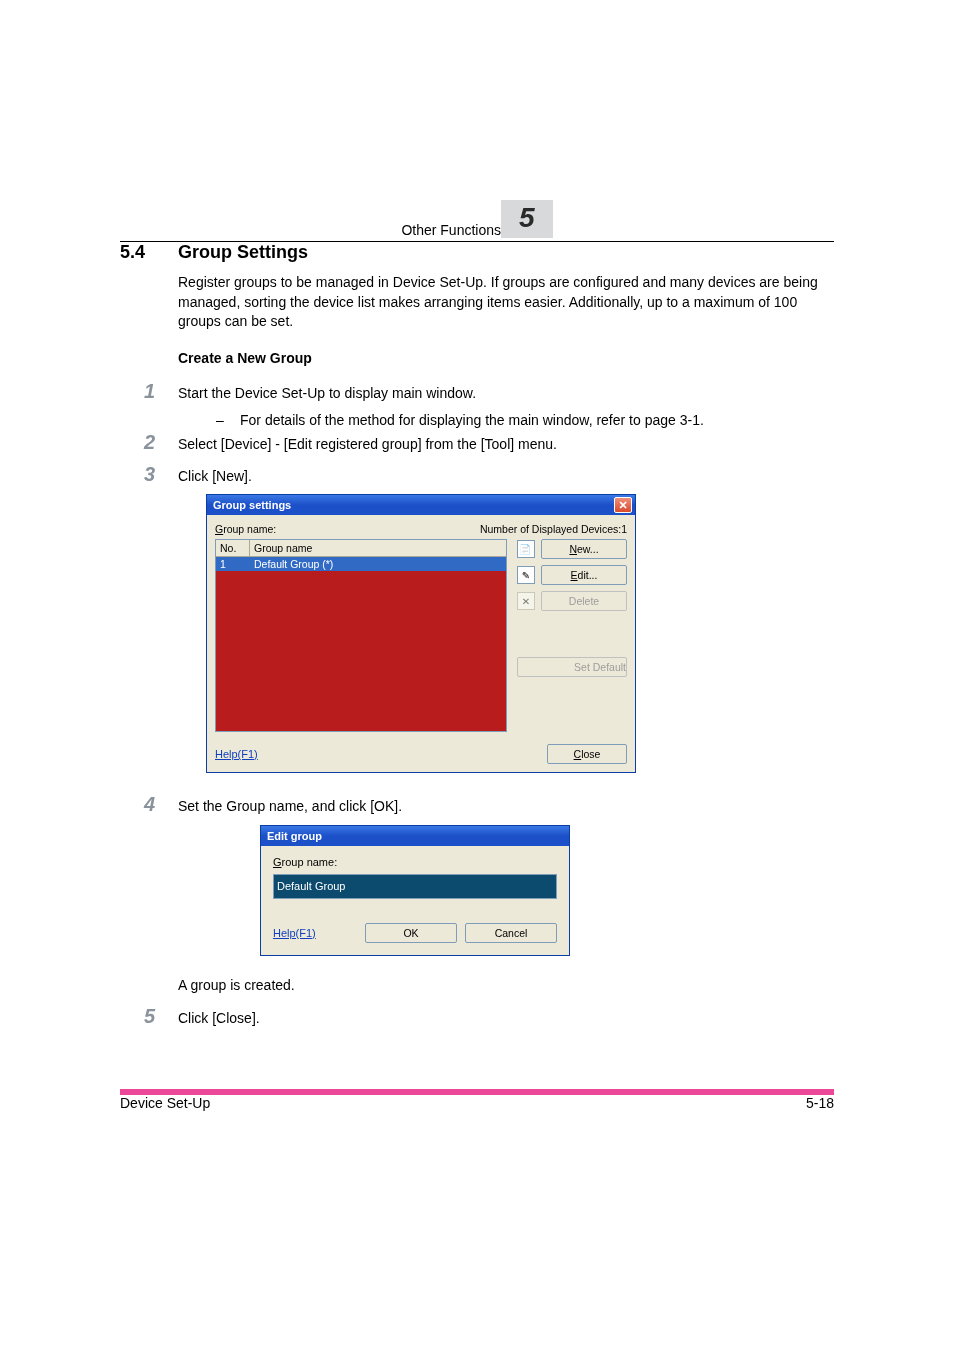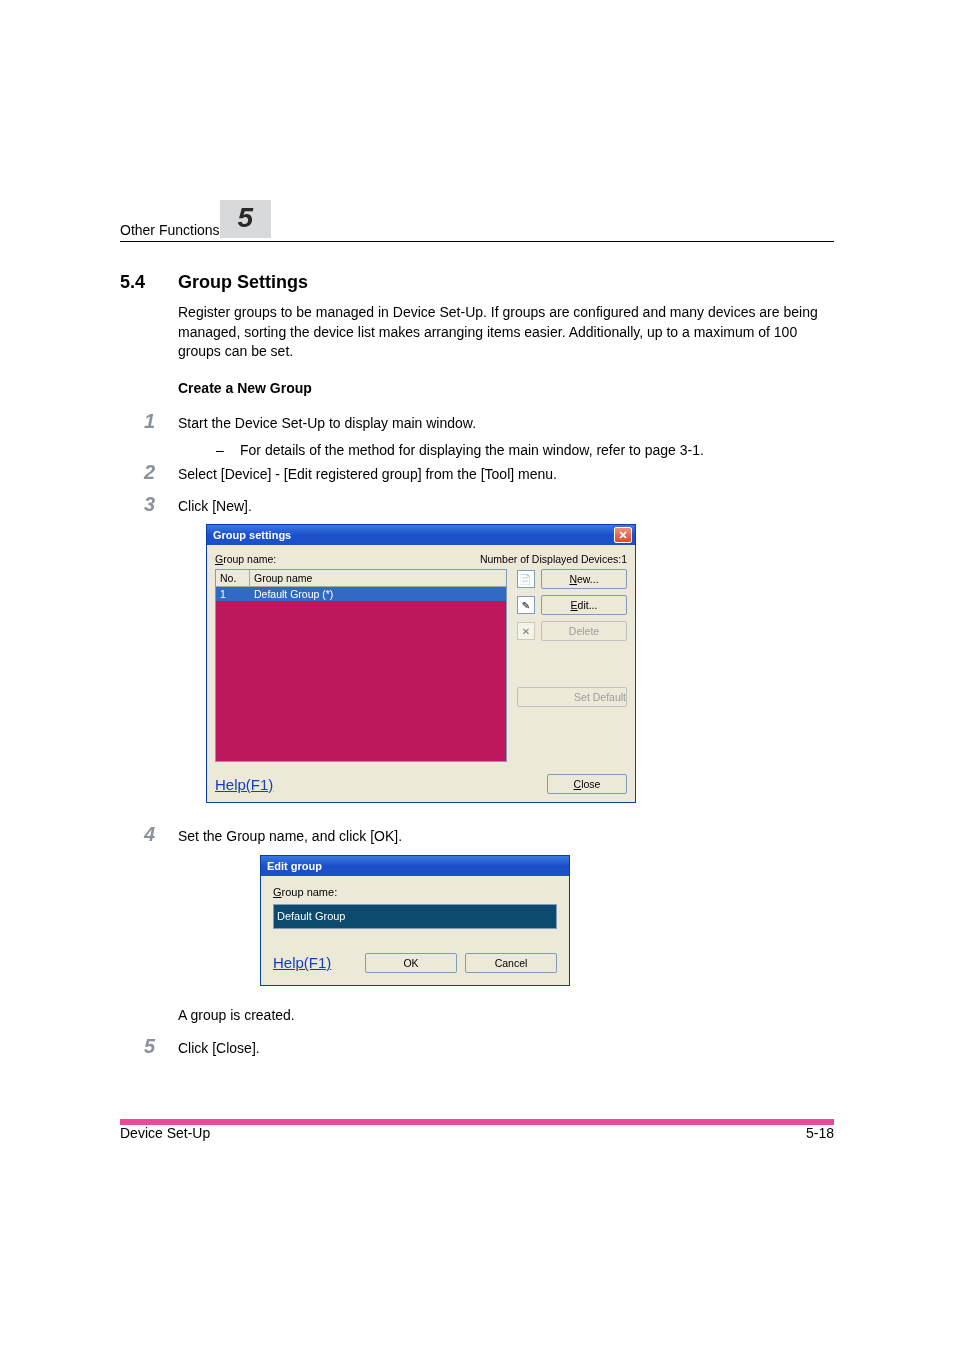--- a/index.html
+++ b/index.html
@@ -8,25 +8,24 @@
       background: #fff;
       width: 954px;
       margin: 0 auto;
       color: #000;
     }
     .page {
       padding: 200px 120px 120px 120px;
     }
     .header-row {
       display: flex;
-      justify-content: flex-start;
+      justify-content: center;
       align-items: flex-end;
       border-bottom: 1px solid #000;
       padding-bottom: 3px;
-      margin-bottom: 30px;
     }
     .header-title {
       font-size: 14px;
     }
     .chapter-tab {
       background: #d8d9da;
       padding: 2px 18px 4px 18px;
       font-size: 28px;
       font-weight: bold;
       font-style: italic;
@@ -134,21 +133,21 @@
       justify-content: space-between;
       margin-bottom: 4px;
       font-size: 10.5px;
     }
     .dlg-main {
       display: flex;
       gap: 10px;
     }
     .listbox {
       flex: 1;
-      background: #be185d;
+      background: #b91c1c;
       border: 1px solid #7f9db9;
     }
     .list-header {
       display: flex;
       background: #ece9d8;
       border-bottom: 1px solid #aca899;
     }
     .lh-num {
       width: 34px;
       padding: 2px 4px;
@@ -234,21 +233,21 @@
     .side-spacer { height: 34px; }
     .dlg-footer {
       display: flex;
       justify-content: space-between;
       align-items: center;
       margin-top: 12px;
     }
     .helplink {
       color: #1040c0;
       text-decoration: underline;
-      font-size: 15px;
+      font-size: 11px;
     }
     .closebtn {
       width: 80px;
       height: 20px;
       border: 1px solid #7f9db9;
       background: #ece9d8;
       font-size: 10.5px;
       text-align: center;
       line-height: 18px;
       border-radius: 2px;

